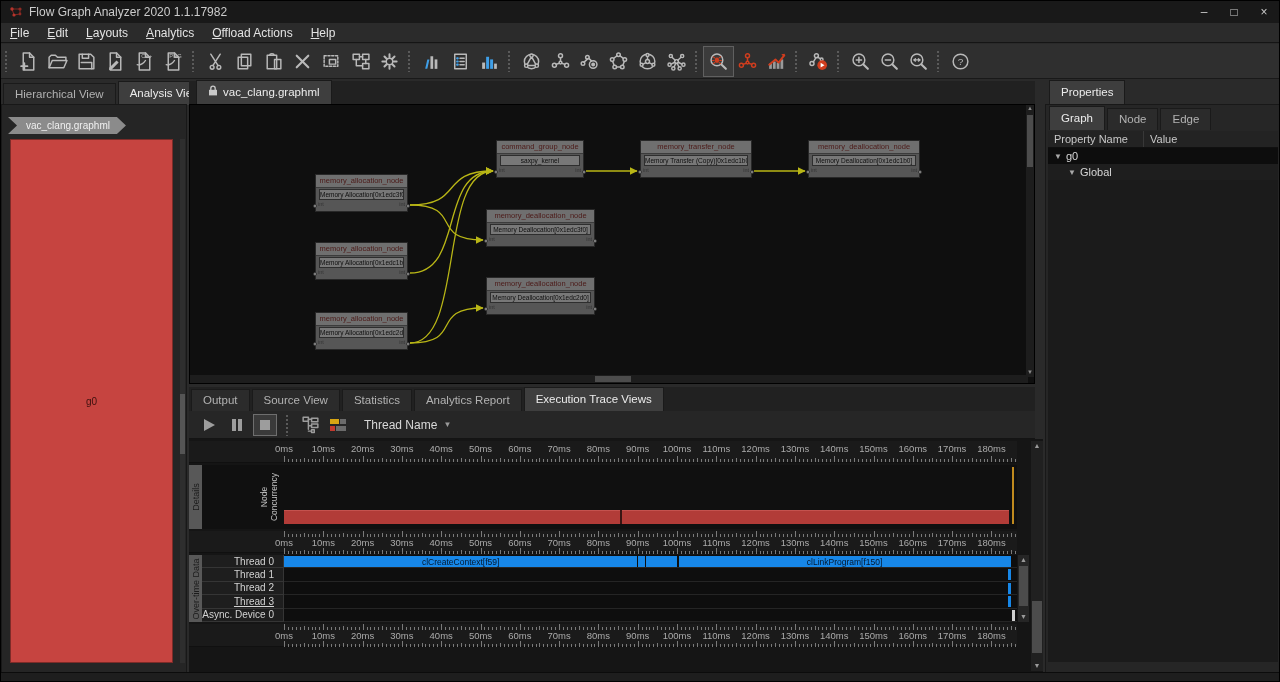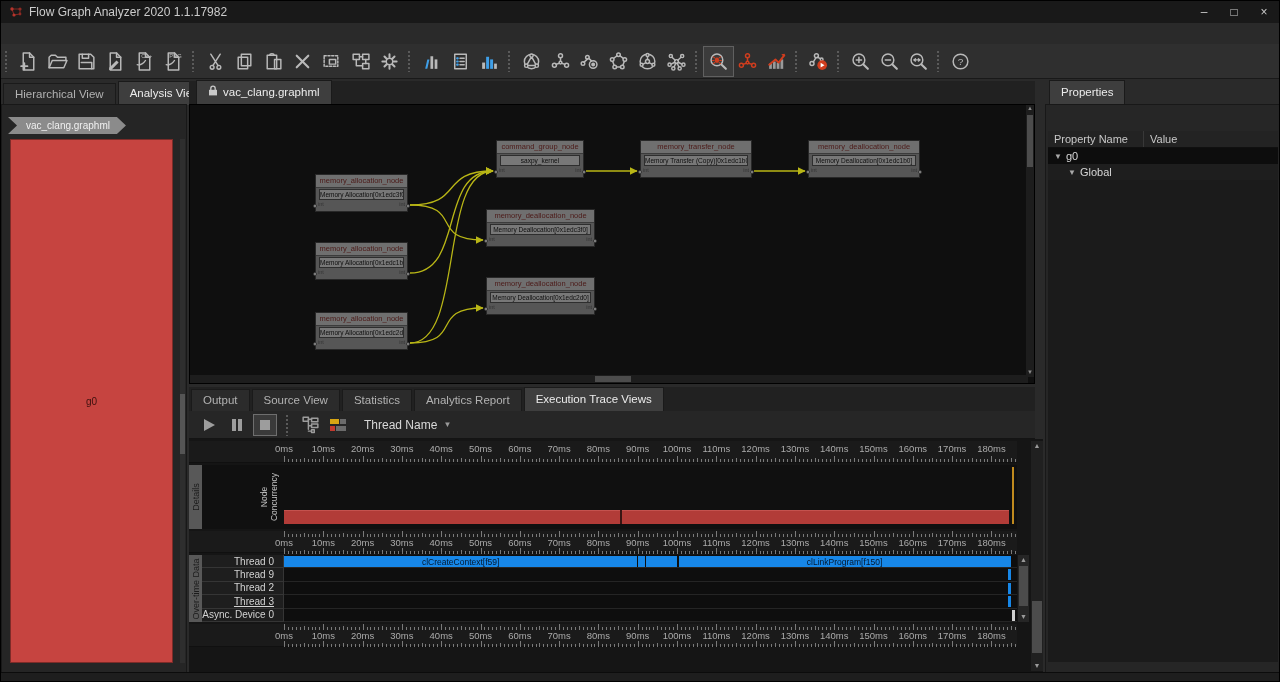--- a/index.html
+++ b/index.html
@@ -101,20 +101,28 @@
         </svg>
       </span>
     <span>Flow Graph Analyzer 2020 1.1.17982</span>
     <div class="win-controls">
       <span class="win-btn">–</span>
       <span class="win-btn">□</span>
       <span class="win-btn">×</span>
     </div>
   </div>
 
+  <div class="menubar" id="menubar">
+      <div class="menu-item"><u>F</u>ile</div>
+      <div class="menu-item"><u>E</u>dit</div>
+      <div class="menu-item"><u>L</u>ayouts</div>
+      <div class="menu-item"><u>A</u>nalytics</div>
+      <div class="menu-item"><u>O</u>ffload Actions</div>
+      <div class="menu-item"><u>H</u>elp</div>
+    </div>
   <div class="toolbar" id="toolbar">
       <div class="tb-handle"></div>
       <div class="tb-btn">
         <svg viewBox="0 0 20 20" width="21" height="21" fill="none" stroke="currentColor" stroke-width="1.4" stroke-linecap="round" stroke-linejoin="round">
           <path d="M5 2h6l4 4v12H5z"></path>
           <path d="M11 2v4h4"></path>
           <path d="M3 14.5h6M6 11.5v6" stroke-width="1.7"></path>
         </svg>
       </div>
       <div class="tb-btn">
@@ -1573,21 +1581,21 @@
       <div class="details" style="top: 26px; height: 64px;">
         <div style="position: absolute; top: 45px; height: 14px; left: 82px; width: 724.692px; background: rgb(178, 60, 56); border-top: 1px solid rgb(196, 82, 78);"></div>
         <div style="position: absolute; top: 45px; height: 14px; width: 2px; left: 418.015px; background: rgb(58, 21, 19);"></div>
         <div style="position: absolute; top: 2px; height: 57px; width: 2px; left: 809.836px; background: rgb(192, 138, 30);"></div>
       </div>
       <div class="conc-label" style="left: 67px; top: 26px; height: 64px;">
         <div>Node<br>Concurrency</div>
       </div>
       <div class="threadlabels" style="top: 116px; height: 67px;">
         <div class="tl-cell" style="height: 13.4px;">Thread 0</div>
-        <div class="tl-cell" style="height: 13.4px;">Thread 9</div>
+        <div class="tl-cell" style="height: 13.4px;">Thread 1</div>
         <div class="tl-cell" style="height: 13.4px;">Thread 2</div>
         <div class="tl-cell" style="height: 13.4px; text-decoration: underline;">Thread 3</div>
         <div class="tl-cell" style="height: 13.4px;">Async. Device 0</div>
       </div>
       <div class="lanes" style="top: 116px; height: 67px;">
         <div class="lane" style="top: 0px; height: 13.4px;">
           <div class="bar" style="left: 0px; width: 353.307px; background: rgb(23, 135, 232); color: rgb(4, 24, 46);">clCreateContext[f59]</div>
           <div class="bar" style="left: 354.486px; width: 6.681px; background: rgb(23, 135, 232); color: rgb(4, 24, 46);"></div>
           <div class="bar" style="left: 362.346px; width: 31.047px; background: rgb(23, 135, 232); color: rgb(4, 24, 46);"></div>
           <div class="bar" style="left: 394.572px; width: 332.085px; background: rgb(23, 135, 232); color: rgb(4, 24, 46);">clLinkProgram[f150]</div>
@@ -1616,20 +1624,31 @@
         <span class="arrow-glyph" style="top:221px;">▼</span>
       </div>
     </div>
 
   <div class="rtabrow">
     <div class="tab active">
         <span>Properties</span>
       </div>
   </div>
   <div class="rbody">
+    <div class="rsubtabs" id="rsubtabs">
+        <div class="tab active">
+          <span>Graph</span>
+        </div>
+        <div class="tab">
+          <span>Node</span>
+        </div>
+        <div class="tab">
+          <span>Edge</span>
+        </div>
+      </div>
     <div class="ptable">
       <div class="phead">
         <div class="c1">Property Name</div>
         <div class="c2">Value</div>
       </div>
       <div id="prows">
           <div class="prow" style="background: rgb(13, 13, 13);">
             <div class="name" style="padding-left: 6px;">
               <span class="exp">▼</span>
               <span>g0</span>

